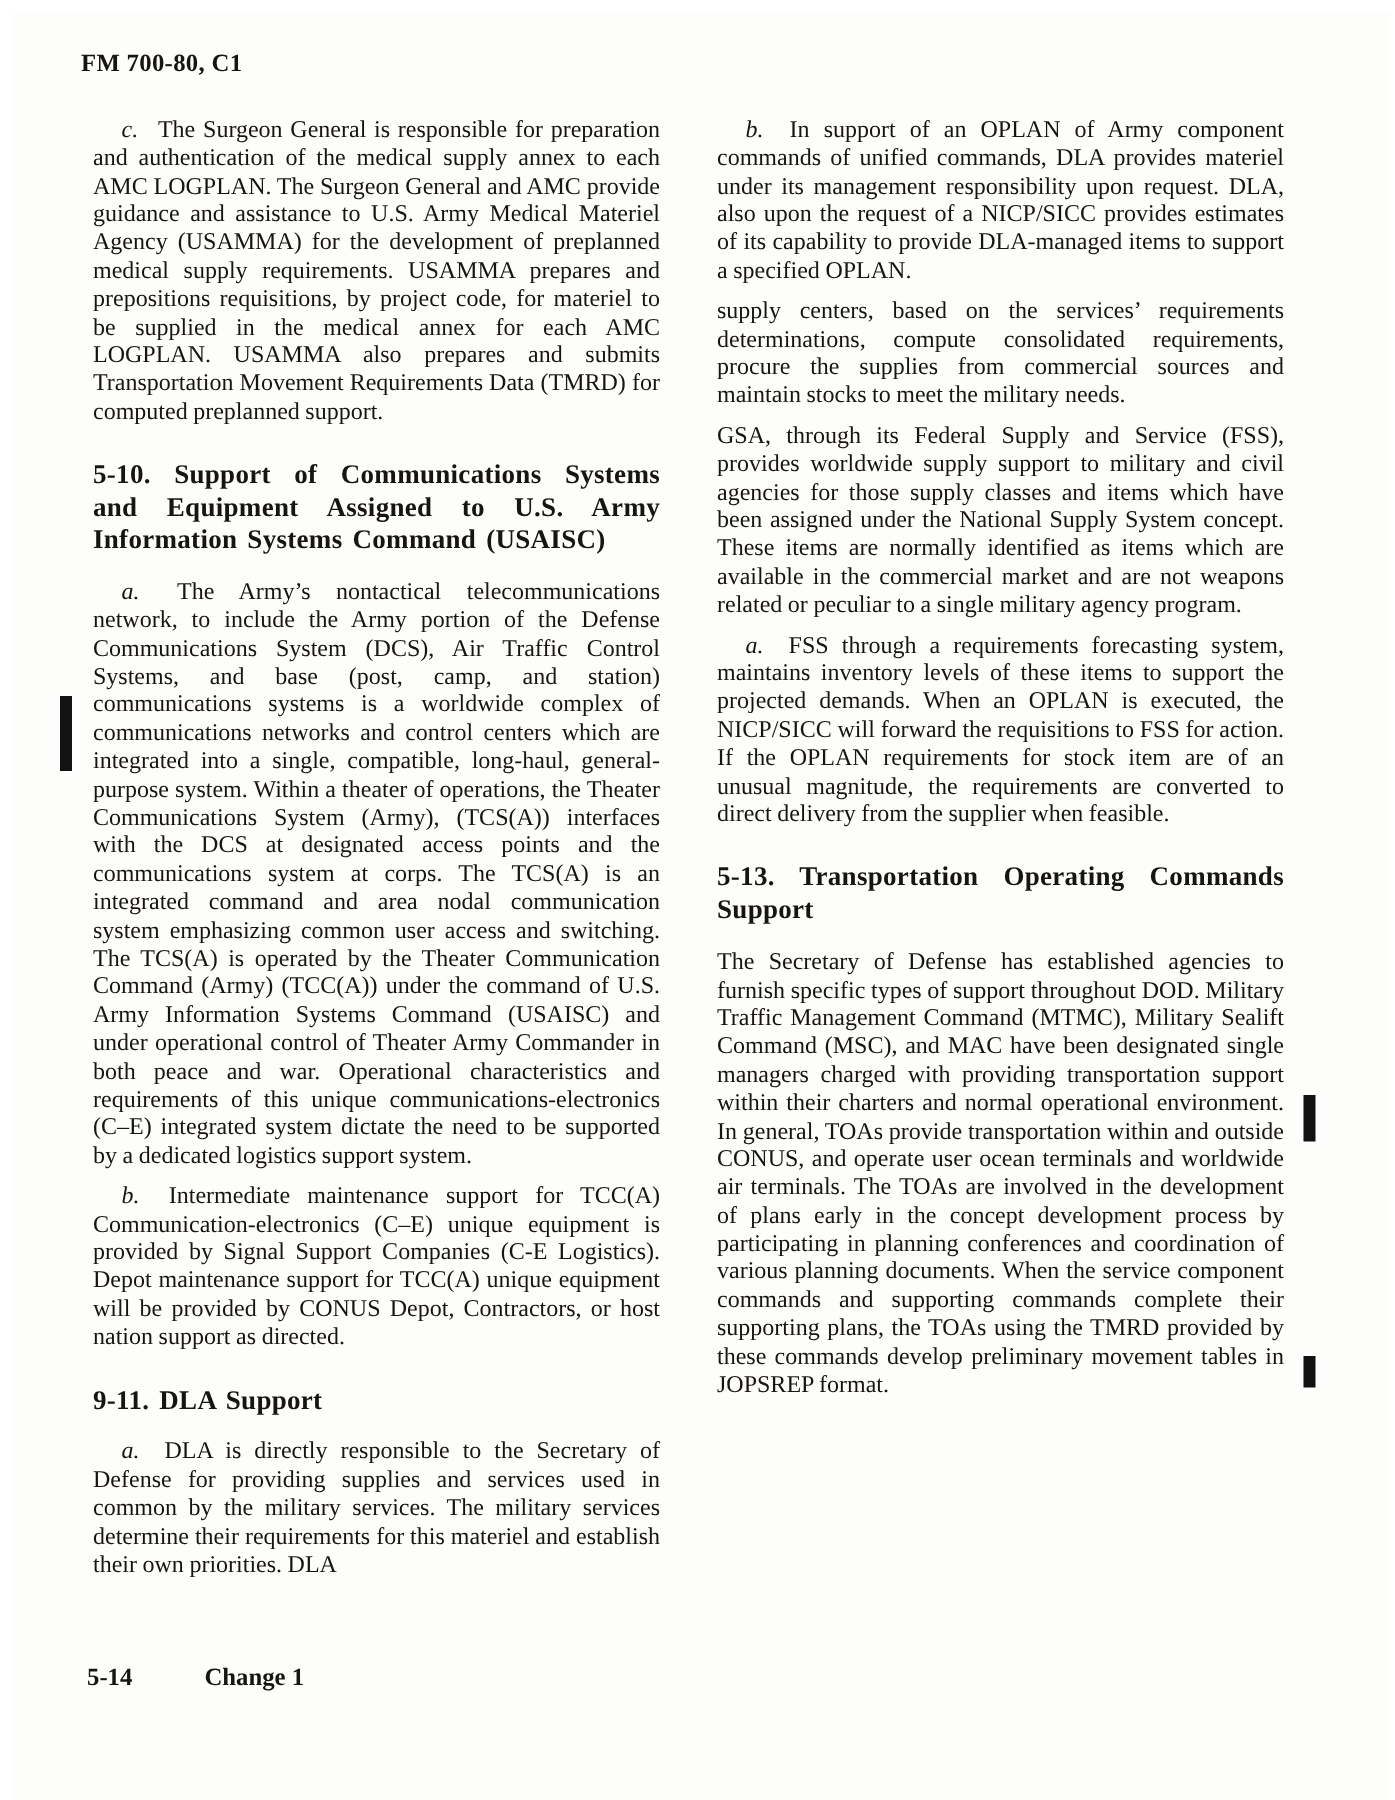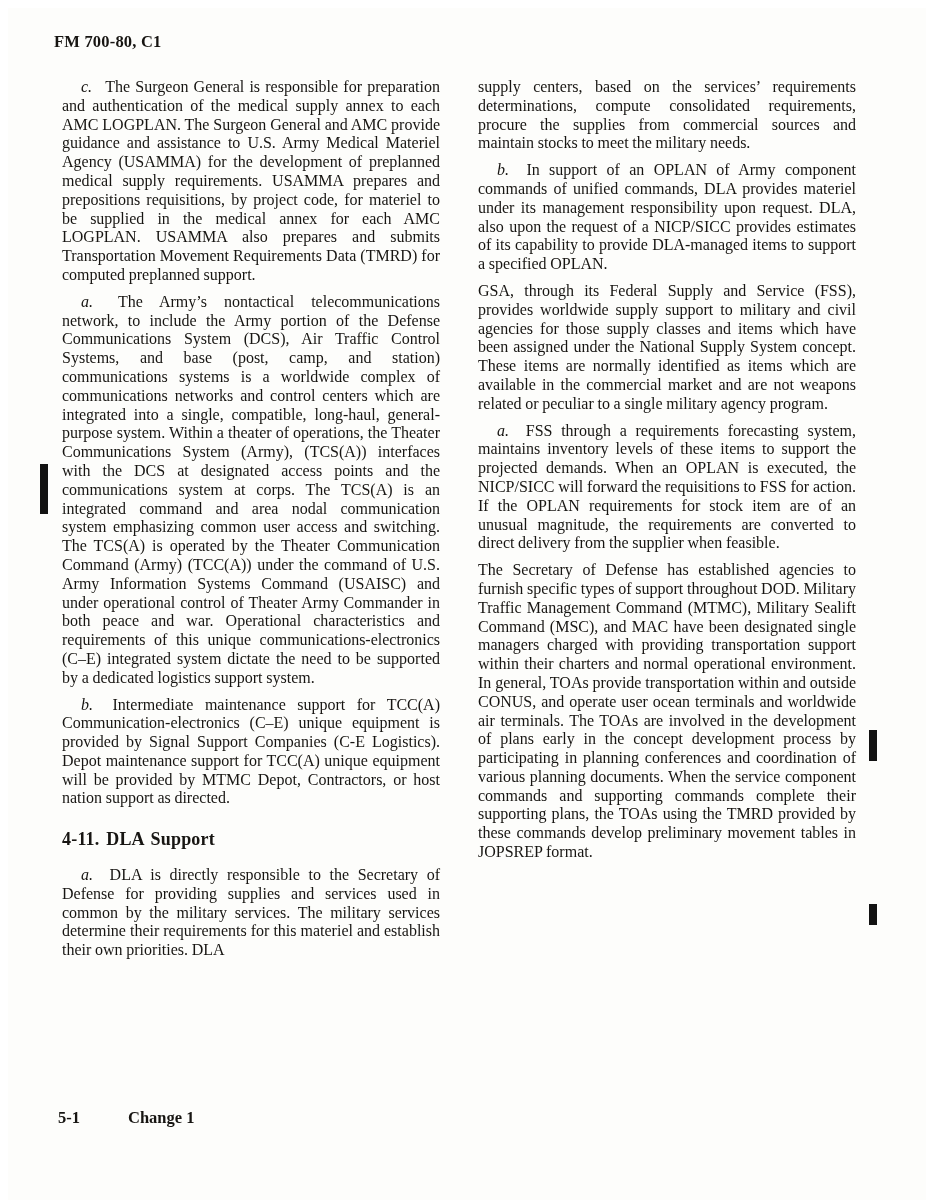--- a/index.html
+++ b/index.html
@@ -70,48 +70,50 @@
 
 <div class="page">
 
   <div class="scan-header">FM 700-80, C1</div>
 
   <div class="columns">
 
     <div class="col">
       <p class="para indent"><span class="plabel">c.</span> <span>The Surgeon General is responsible for preparation and authentication of the medical supply annex to each AMC LOGPLAN. The Surgeon General and AMC provide guidance and assistance to U.S. Army Medical Materiel Agency (USAMMA) for the development of preplanned medical supply requirements. USAMMA prepares and prepositions requisitions, by project code, for materiel to be supplied in the medical annex for each AMC LOGPLAN. USAMMA also prepares and submits Transportation Movement Requirements Data (TMRD) for computed preplanned support.</span></p>
 
+      <h2 class="section-heading">5-10. Support of Communications Systems and Equipment Assigned to U.S. Army Information Systems Command (USAISC)</h2>
 
       <p class="para indent"><span class="plabel">a.</span> <span>The Army’s nontactical telecommunications network, to include the Army portion of the Defense Communications System (DCS), Air Traffic Control Systems, and base (post, camp, and station) communications systems is a worldwide complex of communications networks and control centers which are integrated into a single, compatible, long-haul, general-purpose system. Within a theater of operations, the Theater Communications System (Army), (TCS(A)) interfaces with the DCS at designated access points and the communications system at corps. The TCS(A) is an integrated command and area nodal communication system emphasizing common user access and switching. The TCS(A) is operated by the Theater Communication Command (Army) (TCC(A)) under the command of U.S. Army Information Systems Command (USAISC) and under operational control of Theater Army Commander in both peace and war. Operational characteristics and requirements of this unique communications-electronics (C–E) integrated system dictate the need to be supported by a dedicated logistics support system.</span></p>
 
-      <p class="para indent"><span class="plabel">b.</span> <span>Intermediate maintenance support for TCC(A) Communication-electronics (C–E) unique equipment is provided by Signal Support Companies (C-E Logistics). Depot maintenance support for TCC(A) unique equipment will be provided by MTMC Depot, Contractors, or host nation support as directed.</span></p>
+      <p class="para indent"><span class="plabel">b.</span> <span>Intermediate maintenance support for TCC(A) Communication-electronics (C–E) unique equipment is provided by Signal Support Companies (C-E Logistics). Depot maintenance support for TCC(A) unique equipment will be provided by CONUS Depot, Contractors, or host nation support as directed.</span></p>
 
-      <h2 class="section-heading">4-11. DLA Support</h2>
+      <h2 class="section-heading">9-11. DLA Support</h2>
 
       <p class="para indent"><span class="plabel">a.</span> <span>DLA is directly responsible to the Secretary of Defense for providing supplies and services used in common by the military services. The military services determine their requirements for this materiel and establish their own priorities. DLA</span></p>
     </div>
 
     <div class="col">
+      <p class="para indent"><span class="plabel">b.</span> <span>In support of an OPLAN of Army component commands of unified commands, DLA provides materiel under its management responsibility upon request. DLA, also upon the request of a NICP/SICC provides estimates of its capability to provide DLA-managed items to support a specified OPLAN.</span></p>
+
       <p class="para">supply centers, based on the services’ requirements determinations, compute consolidated requirements, procure the supplies from commercial sources and maintain stocks to meet the military needs.</p>
-
-      <p class="para indent"><span class="plabel">b.</span> <span>In support of an OPLAN of Army component commands of unified commands, DLA provides materiel under its management responsibility upon request. DLA, also upon the request of a NICP/SICC provides estimates of its capability to provide DLA-managed items to support a specified OPLAN.</span></p>
 
 
       <p class="para">GSA, through its Federal Supply and Service (FSS), provides worldwide supply support to military and civil agencies for those supply classes and items which have been assigned under the National Supply System concept. These items are normally identified as items which are available in the commercial market and are not weapons related or peculiar to a single military agency program.</p>
 
       <p class="para indent"><span class="plabel">a.</span> <span>FSS through a requirements forecasting system, maintains inventory levels of these items to support the projected demands. When an OPLAN is executed, the NICP/SICC will forward the requisitions to FSS for action. If the OPLAN requirements for stock item are of an unusual magnitude, the requirements are converted to direct delivery from the supplier when feasible.</span></p>
 
 
+      <h2 class="section-heading">5-13. Transportation Operating Commands Support</h2>
 
       <p class="para">The Secretary of Defense has established agencies to furnish specific types of support throughout DOD. Military Traffic Management Command (MTMC), Military Sealift Command (MSC), and MAC have been designated single managers charged with providing transportation support within their charters and normal operational environment. In general, TOAs provide transportation within and outside CONUS, and operate user ocean terminals and worldwide air terminals. The TOAs are involved in the development of plans early in the concept development process by participating in planning conferences and coordination of various planning documents. When the service component commands and supporting commands complete their supporting plans, the TOAs using the TMRD provided by these commands develop preliminary movement tables in JOPSREP format.</p>
     </div>
 
   </div>
 
   <div class="change-bar bar-left-510a"></div>
   <div class="change-bar bar-right-513h"></div>
   <div class="change-bar bar-right-513p"></div>
 
   <div class="footer">
-    <span>5-1</span><span class="footer-change">Change 1</span>
+    <span>5-14</span><span class="footer-change">Change 1</span>
   </div>
 
 </div>
 
 </body></html>

